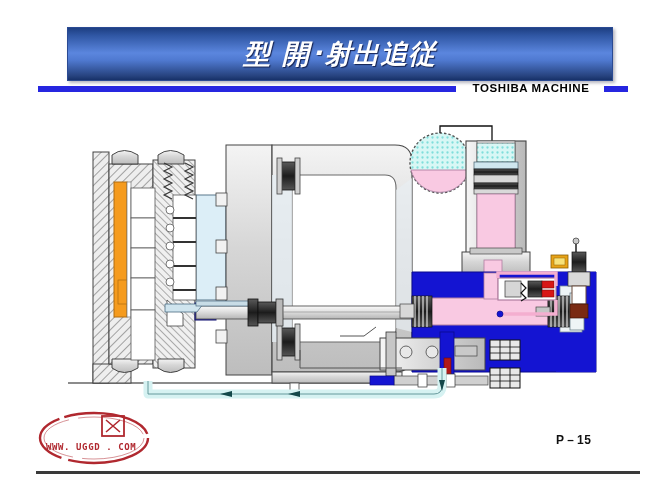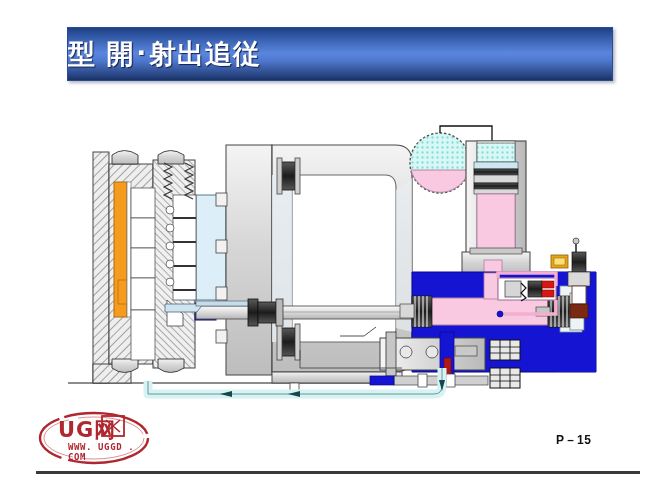--- a/index.html
+++ b/index.html
@@ -8,21 +8,21 @@
     font-family:"Liberation Sans","DejaVu Sans",sans-serif;
   }
   #page{position:relative;width:667px;height:500px;background:#fff;}
 
   
   #title-banner{
     position:absolute;left:67px;top:27px;width:544px;height:52px;
     background:linear-gradient(to bottom,#1e3f82 0%,#2f56a3 14%,#5b86de 48%,#4f79d0 62%,#27437f 92%,#173169 100%);
     border:1px solid #2a4a93;
     box-shadow:2px 2px 3px rgba(120,120,140,.55);
-    display:flex;align-items:center;justify-content:flex-start;
+    display:flex;align-items:center;justify-content:center;font-style:italic;
   }
   #title-text{
     color:#ffffff;font-size:27px;font-weight:bold;letter-spacing:1px;
     text-shadow:1px 1px 1px rgba(10,20,60,.85);
     font-family:"DejaVu Sans","Liberation Sans",sans-serif;
     white-space:nowrap;
   }
 
   
   #brand-rule{position:absolute;left:38px;top:84px;width:590px;height:9px;}
@@ -49,35 +49,39 @@
   #watermark{position:absolute;left:36px;top:408px;width:116px;height:60px;}
   #wm-text-main{
     position:absolute;left:22px;top:8px;font-size:21px;font-weight:bold;
     color:#b0282f;letter-spacing:1px;
     font-family:"DejaVu Sans","Liberation Sans",sans-serif;
   }
   #wm-text-sub{
     position:absolute;left:10px;top:34px;font-size:9px;font-weight:bold;
     color:#b0282f;letter-spacing:.6px;
     font-family:"DejaVu Sans Mono","Liberation Mono",monospace;
-    margin-left:22px;
   }
 
   
   #diagram{position:absolute;left:0;top:100px;width:667px;height:300px;}
 </style>
 </head>
 <body>
 
 <div id="page">
 
   <div id="title-banner">
     <span id="title-text">型 開･射出追従</span>
   </div>
 
+  <div id="brand-rule">
+    <div class="rule-seg" id="rule-left"></div>
+    <div id="brand-name">TOSHIBA MACHINE</div>
+    <div class="rule-seg" id="rule-right"></div>
+  </div>
 
   <svg id="diagram" viewBox="0 0 667 300" width="667" height="300">
 
     <defs>
       <pattern id="hatch" width="6" height="6" patternUnits="userSpaceOnUse" patternTransform="rotate(45)">
         <rect width="6" height="6" fill="#eeeeee"></rect>
         <line x1="0" y1="0" x2="0" y2="6" stroke="#8d8d8d" stroke-width="1.6"></line>
       </pattern>
       <pattern id="hatch2" width="5" height="5" patternUnits="userSpaceOnUse" patternTransform="rotate(-45)">
         <rect width="5" height="5" fill="#f0f0f0"></rect>
@@ -371,19 +375,18 @@
 
   <div id="page-number">P－15</div>
 
   <div id="watermark">
     <svg width="116" height="60" viewBox="0 0 116 60">
       <ellipse cx="58" cy="30" rx="54" ry="25" fill="none" stroke="#b0282f" stroke-width="2.4" stroke-dasharray="90 7 60 5"></ellipse>
       <ellipse cx="58" cy="30" rx="50" ry="21" fill="none" stroke="#b0282f" stroke-width="1" opacity=".5" stroke-dasharray="70 9"></ellipse>
       <rect x="66" y="8" width="22" height="20" fill="none" stroke="#b0282f" stroke-width="1.8"></rect>
       <path d="M70,12 L84,24 M84,12 L70,24" stroke="#b0282f" stroke-width="1.6"></path>
     </svg>
-    <div id="wm-text-main">UG网</div>
     <div id="wm-text-sub">WWW. UGGD . COM</div>
   </div>
 
   <div id="footer-rule"></div>
 
 </div>
 
 </body></html>

